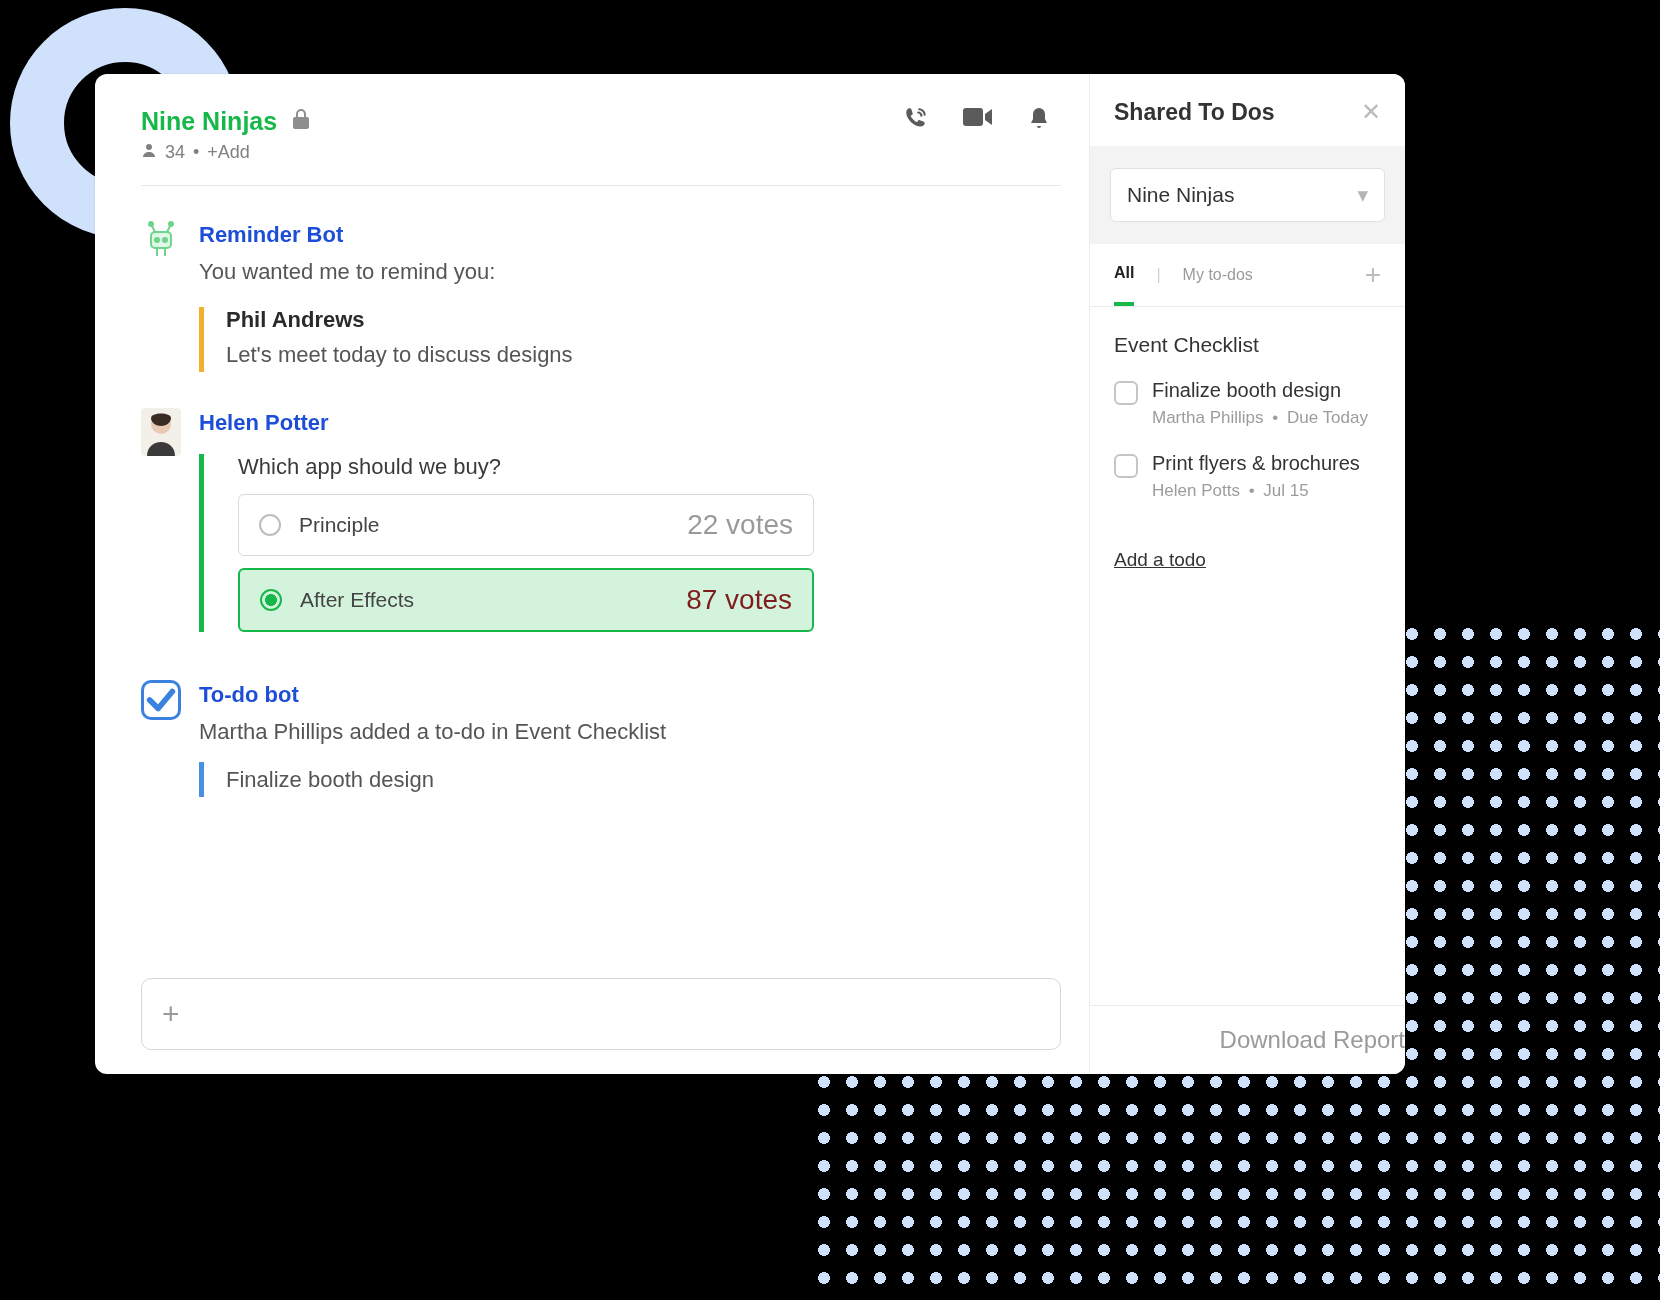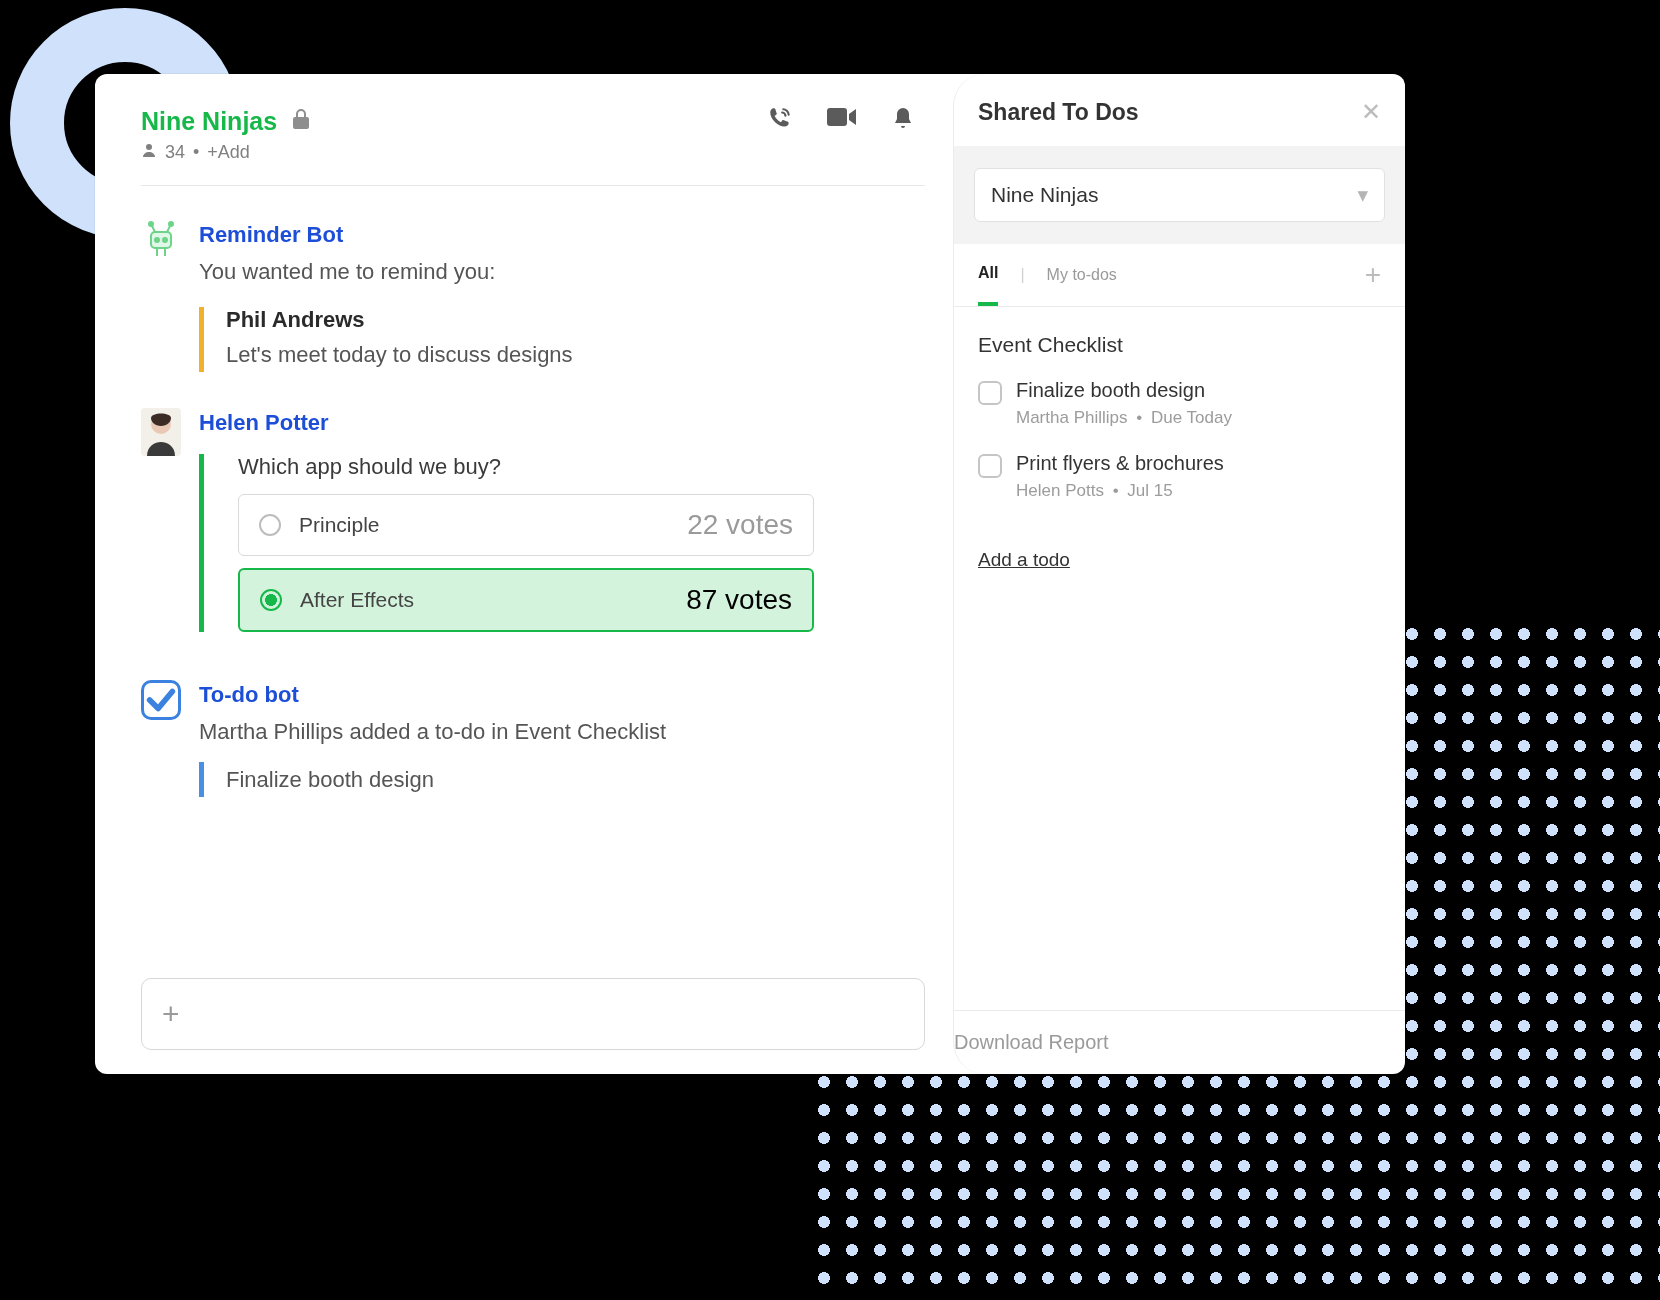--- a/index.html
+++ b/index.html
@@ -63,33 +63,32 @@
   .poll-option.selected {
     background:#d4f3dd;
     border:2px solid #17b84a;
   }
   .radio {
     width:22px; height:22px; border-radius:50%; border:2px solid #bdbdbd;
     margin-right:18px; flex-shrink:0;
   }
   .radio.filled { border-color:#17b84a; background:radial-gradient(circle,#17b84a 45%, transparent 48%); }
   .votes { margin-left:auto; color:#9a9a9a; font-size:28px; }
-  .poll-option.selected .votes { color:#000000; }
+  .poll-option.selected .votes { color:#7f1d1d; }
   .composer {
     margin-top:auto;
     border:1px solid #d7d7d7; border-radius:10px;
     padding:18px 20px;
     font-size:30px; color:#9a9a9a;
   }
 
   .panel {
-    width:452px; border-left:1px solid #ececec;
+    width:316px; border-left:1px solid #ececec;
     display:flex; flex-direction:column;
     background:#fff;
-    border-radius:32px;
   }
   .panel-header { display:flex; align-items:center; padding:24px 24px 20px; }
   .panel-title { font-size:23px; font-weight:700; color:#333; }
   .close-x { margin-left:auto; color:#bcbcbc; font-size:24px; }
   .dropdown-wrap { background:#f3f3f3; padding:22px 20px; }
   .dropdown {
     background:#fff; border:1px solid #e1e1e1; border-radius:6px;
     padding:14px 16px; display:flex; align-items:center;
     font-size:21px; color:#333; font-weight:500;
   }
@@ -100,21 +99,21 @@
   .tab-divider { color:#d0d0d0; margin:0 22px; }
   .tab-plus { margin-left:auto; color:#bcbcbc; font-size:28px; }
   .list { padding:26px 24px; }
   .list-title { font-size:21px; font-weight:400; color:#333; margin-bottom:22px; }
   .todo { display:flex; gap:14px; margin-bottom:24px; }
   .checkbox { width:24px; height:24px; border:2px solid #c5c5c5; border-radius:6px; flex-shrink:0; margin-top:2px; }
   .todo-body .t-title { font-size:20px; color:#333; }
   .todo-body .t-meta { font-size:17px; color:#9c9c9c; margin-top:6px; }
   .todo-body .t-meta .dot { margin:0 4px; }
   .add-todo { font-size:19px; color:#333; text-decoration:underline; display:inline-block; margin-top:24px;}
-  .download { text-align:left; color:#9a9a9a; font-size:20px; padding:20px 0; border-top:1px solid #ececec; margin-top:auto; }
+  .download { text-align:right; color:#9a9a9a; font-size:24px; padding:20px 0; border-top:1px solid #ececec; margin-top:auto; }
 
   .avatar-todo {
     width:40px; height:40px; border:3px solid #3b82e0; border-radius:10px;
     display:flex; align-items:center; justify-content:center; color:#3b82e0;
   }
   .avatar-human { width:40px; height:48px; border-radius:4px; overflow:hidden; }
 </style>
 </head>
 <body>
 

